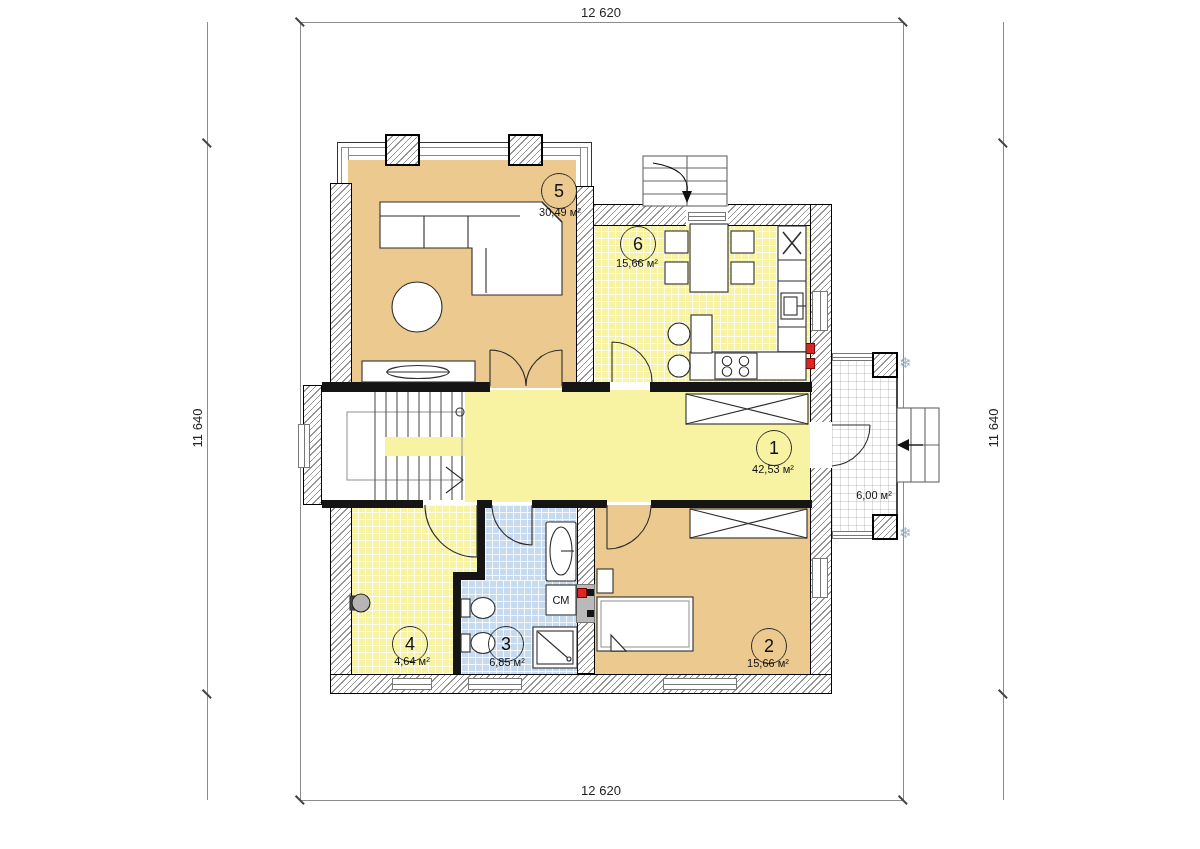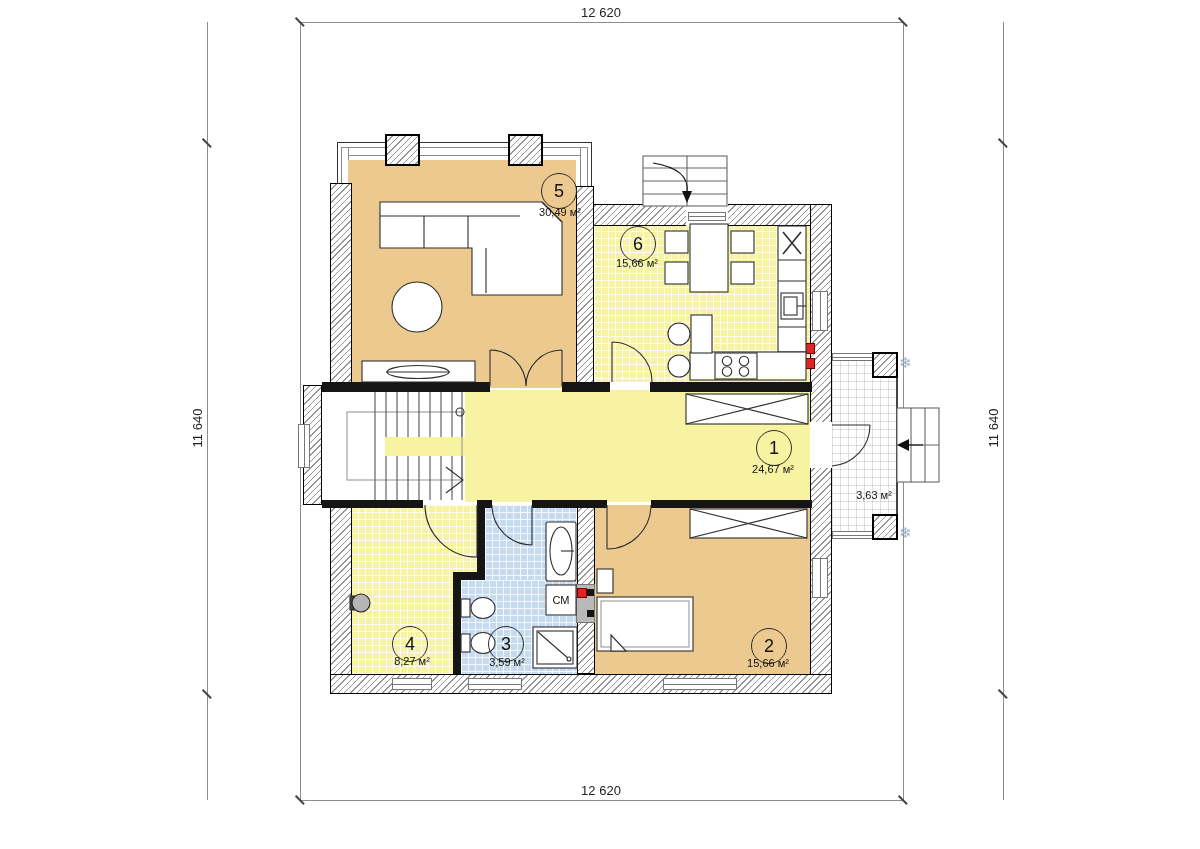--- a/index.html
+++ b/index.html
@@ -236,21 +236,21 @@
     </div>
   <div class="badge" style="left:488px;top:626px">
       <span>3</span>
     </div>
   <div class="badge" style="left:392px;top:626px">
       <span>4</span>
     </div>
 
   <div class="area" style="left:560px;top:206px">30,49 м²</div>
   <div class="area" style="left:637px;top:257px">15,66 м²</div>
-  <div class="area" style="left:773px;top:463px">24,67 м²</div>
+  <div class="area" style="left:773px;top:463px">42,53 м²</div>
   <div class="area" style="left:768px;top:657px">15,66 м²</div>
-  <div class="area" style="left:507px;top:656px">3,59 м²</div>
-  <div class="area" style="left:412px;top:655px">8,27 м²</div>
-  <div class="area" style="left:874px;top:489px">3,63 м²</div>
+  <div class="area" style="left:507px;top:656px">6,85 м²</div>
+  <div class="area" style="left:412px;top:655px">4,64 м²</div>
+  <div class="area" style="left:874px;top:489px">6,00 м²</div>
 
   <div class="cm" style="left:546px;top:585px;width:30px;height:30px">СМ</div>
 
 </div>
 
 </body></html>

